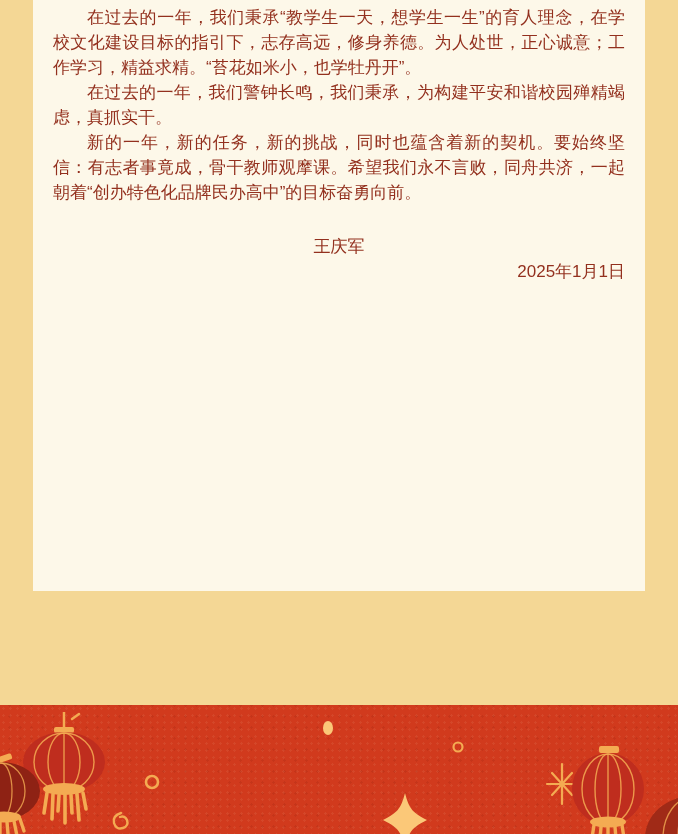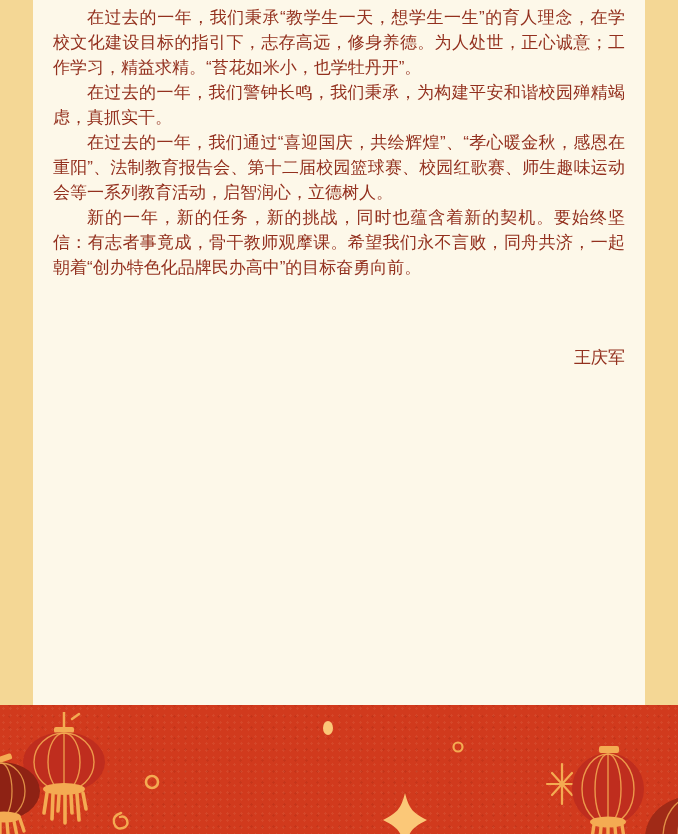--- a/index.html
+++ b/index.html
@@ -7,53 +7,53 @@
     --lantern-red:#bf2d1e; --lantern-dark:#8e2214; --lantern-mid:#a02a17;
     --gold:#f4ab52; --gold-light:#fbc878;
   }
   html,body{margin:0;padding:0;}
   body{
     width:678px;height:834px;position:relative;overflow:hidden;
     background:var(--side);
     font-family:"Liberation Sans","DejaVu Sans",sans-serif;
   }
   .paper{
-    position:absolute;left:33px;top:0;width:612px;height:705px;
+    position:absolute;left:33px;top:0;width:612px;height:591px;
     background:var(--paper);box-sizing:border-box;padding:5px 20px 0 20px;
   }
   .letter-body p{
     margin:0;color:var(--text);font-size:17px;line-height:25px;
     text-indent:2em;text-align:justify;word-break:break-all;
   }
   .signature,.date{
     color:var(--text);font-size:17px;line-height:25px;text-align:right;
   }
-  .signature{margin-top:65px;}
+  .signature{margin-top:29px;text-align:center;}
   .footer{
     position:absolute;left:0;top:705px;width:678px;height:129px;
     background-color:var(--footer-bg);
     background-image:
       radial-gradient(rgba(255,235,200,0.07) 1px, transparent 1.4px),
       radial-gradient(rgba(90,10,0,0.10) 1px, transparent 1.4px);
     background-size:7px 7px,11px 11px;
     background-position:0 0,4px 6px;
   }
   .footer svg{display:block;}
 </style>
 </head>
 <body>
 
 <div class="paper">
   <div class="letter-body">
       <p>在过去的一年，我们秉承“教学生一天，想学生一生”的育人理念，在学校文化建设目标的指引下，志存高远，修身养德。为人处世，正心诚意；工作学习，精益求精。“苔花如米小，也学牡丹开”。</p>
       <p>在过去的一年，我们警钟长鸣，我们秉承，为构建平安和谐校园殚精竭虑，真抓实干。</p>
-      <p>在过去的一年，我们通过“喜迎国庆，共绘辉煌”、“孝心暖金秋，感恩在重阳”、法制教育报告会、第十二届校园篮球赛、校园红歌赛、师生趣味运动会等一系列教育活动，启智润心，立德树人。</p>
       <p>新的一年，新的任务，新的挑战，同时也蕴含着新的契机。要始终坚信：有志者事竟成，骨干教师观摩课。希望我们永不言败，同舟共济，一起朝着“创办特色化品牌民办高中”的目标奋勇向前。</p>
     </div>
   <div class="signature">王庆军</div>
+  <div class="date">2025年1月1日</div>
 </div>
 
 <div class="footer">
   <svg width="678" height="129" viewBox="0 0 678 129">
 
     <g>
       <line x1="64" y1="7" x2="64" y2="24" stroke="var(--gold)" stroke-width="2.5"></line>
       <line x1="72" y1="14" x2="79" y2="9" stroke="var(--gold)" stroke-width="2.5" stroke-linecap="round"></line>
       <rect x="54" y="22" width="20" height="6" rx="2" fill="var(--gold)"></rect>
       <ellipse cx="64" cy="57" rx="41" ry="30" fill="var(--lantern-red)"></ellipse>

